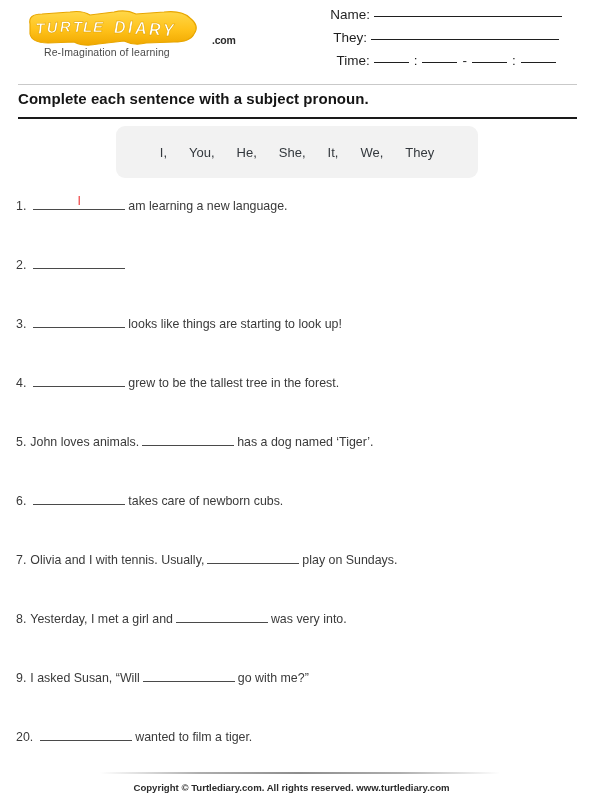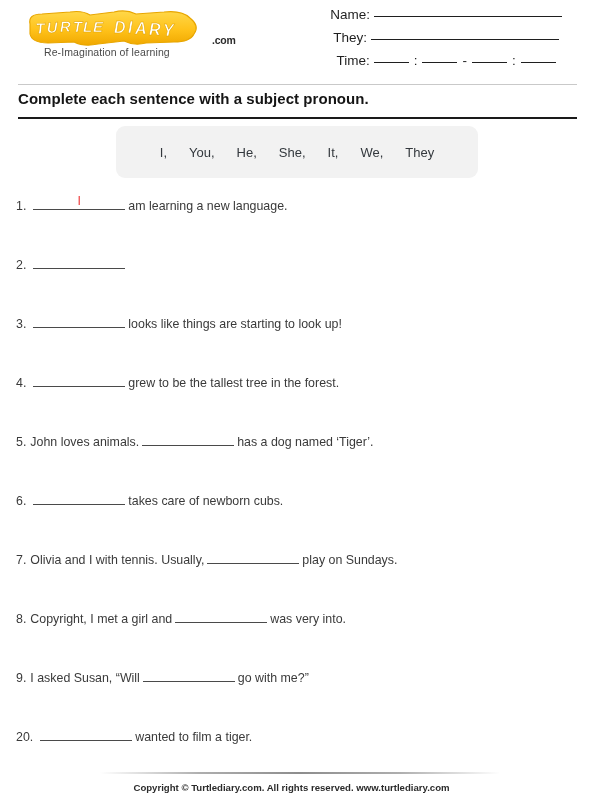--- a/index.html
+++ b/index.html
@@ -330,21 +330,21 @@
         <span class="q-text">takes care of newborn cubs.</span>
       </span></div>
     <div class="q-row"><span class="q-line">
         <span class="q-num">7.</span>
         <span class="q-text">Olivia and I with tennis. Usually,</span>
         <span class="blank"></span>
         <span class="q-text">play on Sundays.</span>
       </span></div>
     <div class="q-row"><span class="q-line">
         <span class="q-num">8.</span>
-        <span class="q-text">Copyright, I met a girl and</span>
+        <span class="q-text">Yesterday, I met a girl and</span>
         <span class="blank"></span>
         <span class="q-text">was very into.</span>
       </span></div>
     <div class="q-row"><span class="q-line">
         <span class="q-num">9.</span>
         <span class="q-text">I asked Susan, “Will</span>
         <span class="blank"></span>
         <span class="q-text">go with me?”</span>
       </span></div>
     <div class="q-row"><span class="q-line">

